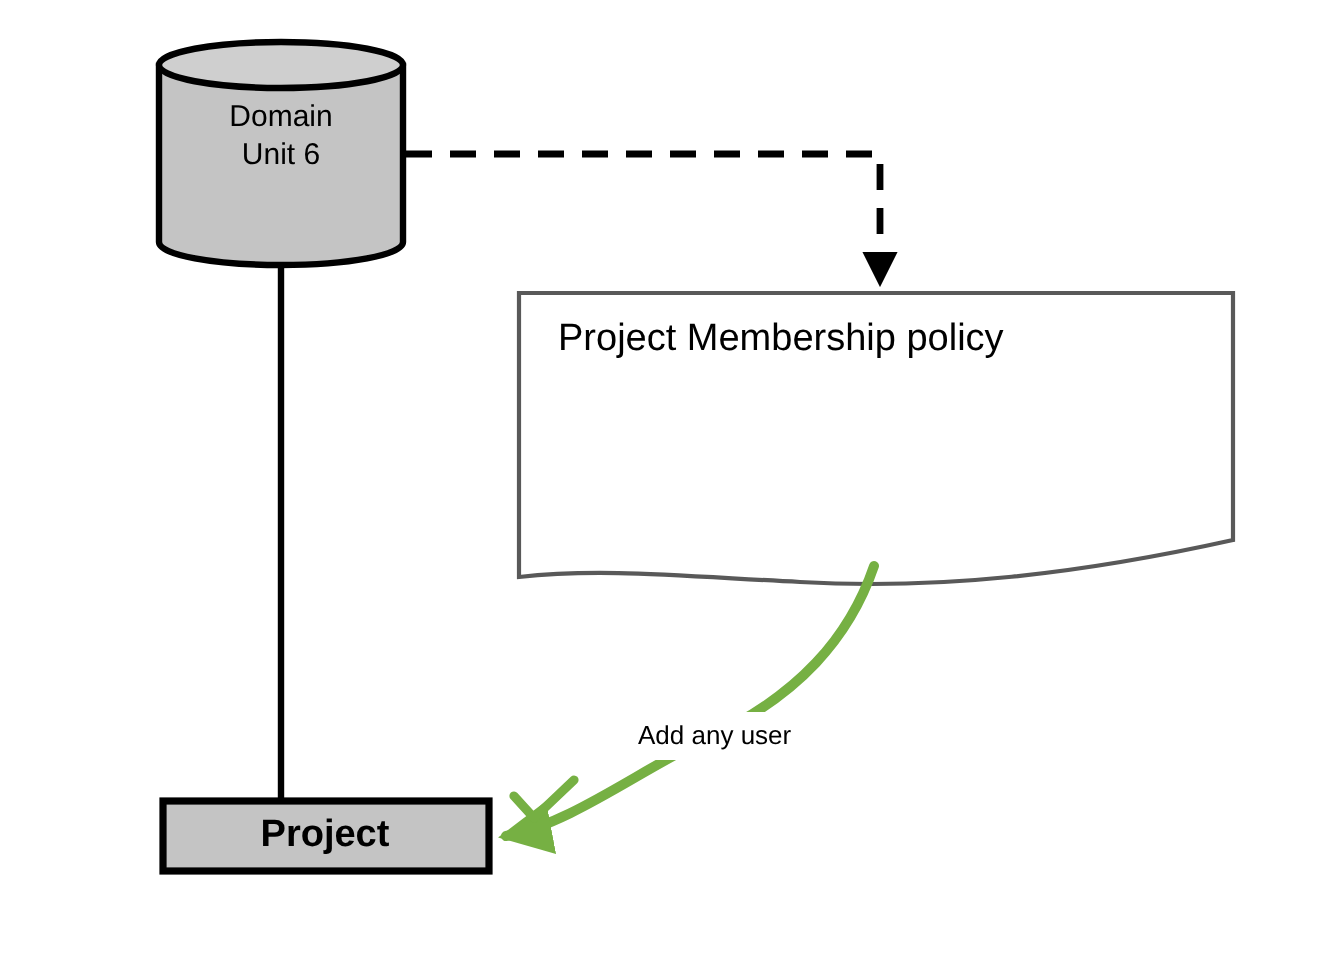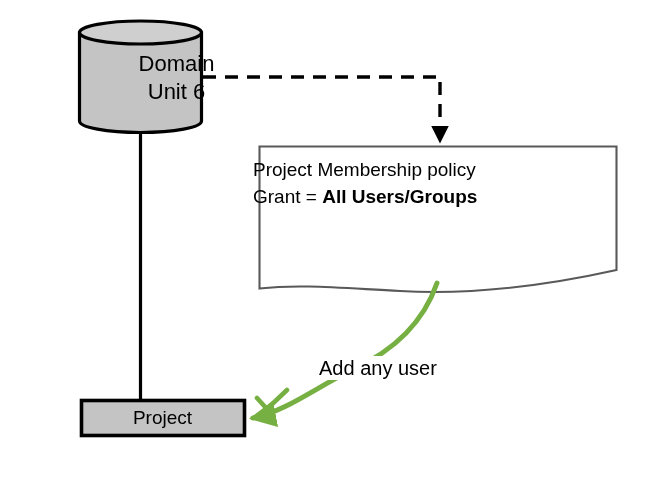--- a/index.html
+++ b/index.html
@@ -30,54 +30,54 @@
     font-family: "Liberation Sans", sans-serif;
     text-align: center;
     white-space: pre;
     line-height: 1.25;
   }
   
   #domain-unit-label {
     left: 78px;
     top: 50px;
     width: 125px;
-    font-size: 22px;
-    margin-left: 36px;
+    font-size: 15px;
   }
   
   #project-label {
     left: 80px;
     top: 406px;
     width: 165px;
     font-size: 19px;
+    font-weight: bold;
   }
   
   #policy-text {
     position: absolute;
-    left: 253px;
+    left: 279px;
     top: 156px;
     width: 345px;
     font-size: 19px;
     line-height: 27px;
     color: #000000;
     text-align: left;
     white-space: nowrap;
   }
   #policy-text .line {
     display: block;
   }
   #policy-text .bold {
     font-weight: bold;
   }
   
   #add-any-user-label {
     position: absolute;
     left: 314px;
     top: 356px;
-    font-size: 20px;
+    font-size: 13px;
     color: #000000;
     background: #ffffff;
     padding: 1px 5px;
     white-space: nowrap;
     line-height: 22px;
   }
 </style>
 </head>
 <body>
 
@@ -115,20 +115,19 @@
              C 425 318 400 348 352 370
              C 320 385 285 412 253 418" fill="none" stroke="#76b043" stroke-width="5" stroke-linecap="round" marker-end="url(#arrow-green)"></path>
 
     <path d="M 257 398 L 267 409 L 287 390" fill="none" stroke="#76b043" stroke-width="4.6" stroke-linecap="round" stroke-linejoin="round"></path>
   </svg>
 
   <div class="node-label" id="domain-unit-label"><span>Domain</span><br><span>Unit 6</span></div>
 
   <div id="policy-text">
     <span class="line"><span>Project Membership policy</span></span>
-    <span class="line"><span>Grant = </span><span class="bold">All Users/Groups</span></span>
   </div>
 
   <div class="node-label" id="project-label">Project</div>
 
   <div id="add-any-user-label">Add any user</div>
 
 </div>
 
 </body></html>

